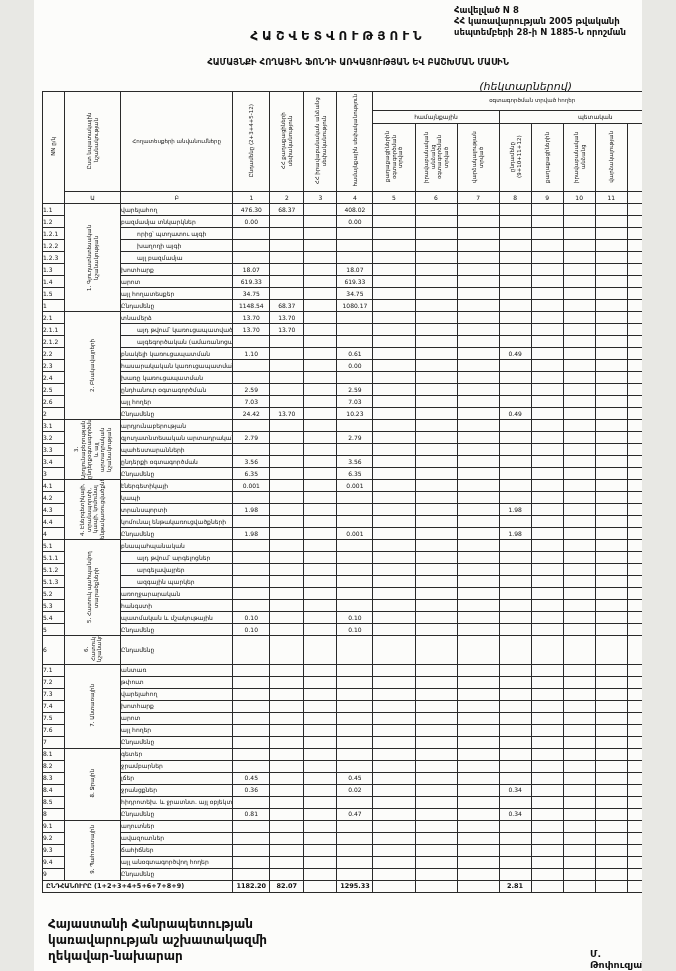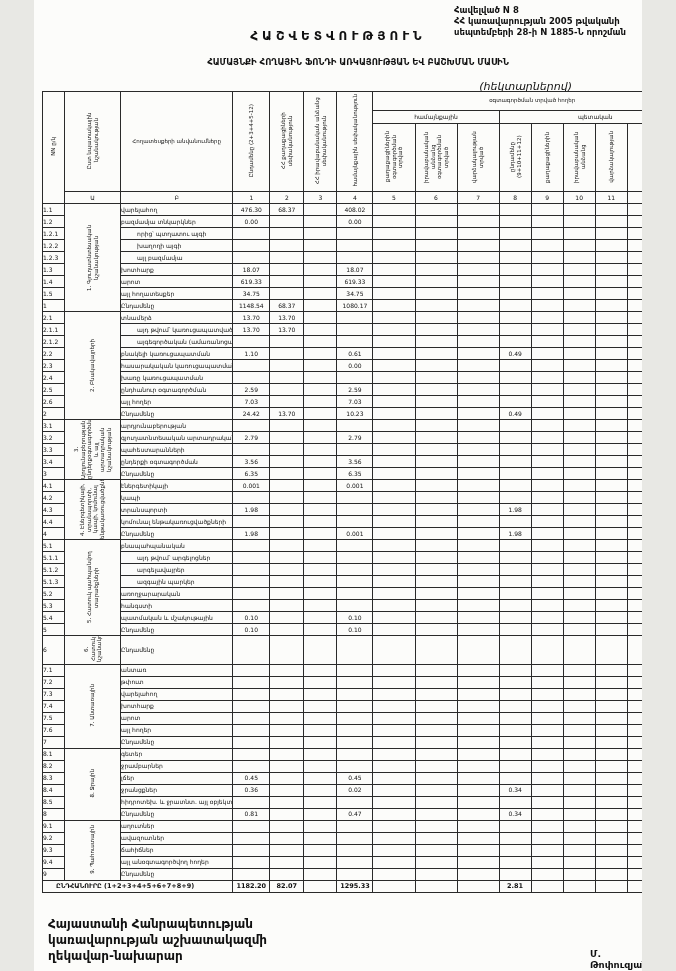--- a/index.html
+++ b/index.html
@@ -30,21 +30,21 @@
   table.report td{height:11px;}
   tr.tall td{height:26px;}
   .vert{writing-mode:vertical-rl;transform:rotate(180deg);display:inline-block;
         font-size:5.5px;line-height:1.2;white-space:normal;max-height:100%;}
   td.side{text-align:center;}
   td.nn{font-size:5.5px;text-align:left;padding-left:1px;}
   td.lbl{text-align:left;padding:0 1px;white-space:nowrap;}
   td.lbl.ind{padding-left:16px;}
   td.val{text-align:center;}
   tr.grand td{font-weight:bold;font-size:6.5px;}
-  tr.grand td.glabel{text-align:left;padding-left:13px;}
+  tr.grand td.glabel{text-align:left;padding-left:3px;}
   
   .footer-left{position:absolute;top:916px;left:14px;font-size:12px;font-weight:bold;line-height:1.35;}
   .sign{position:absolute;top:948px;left:556px;font-size:9.5px;font-weight:bold;}
 </style>
 </head>
 <body>
 
 <div class="page">
 
   <div class="appendix">

